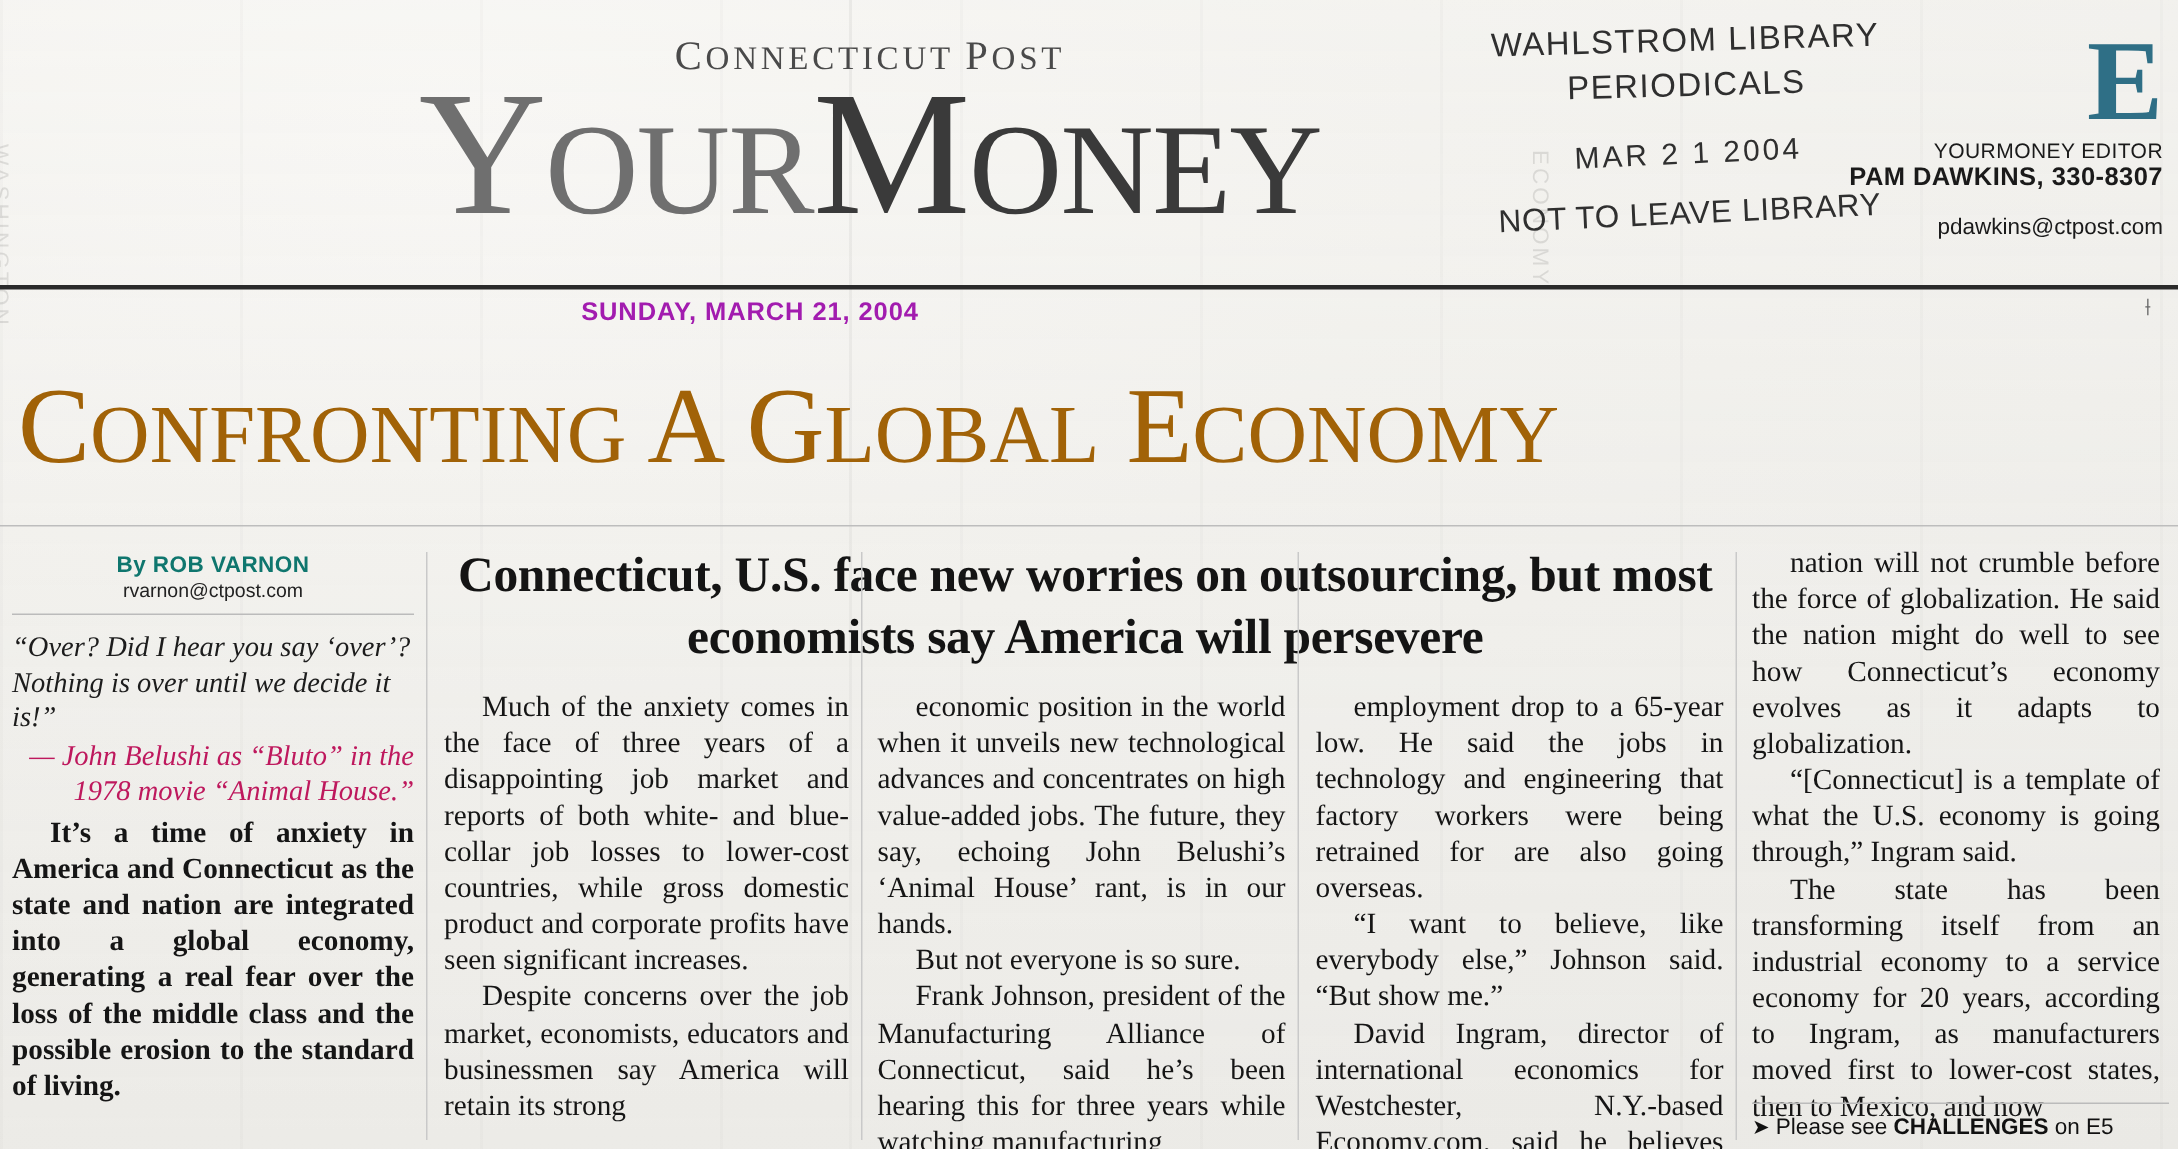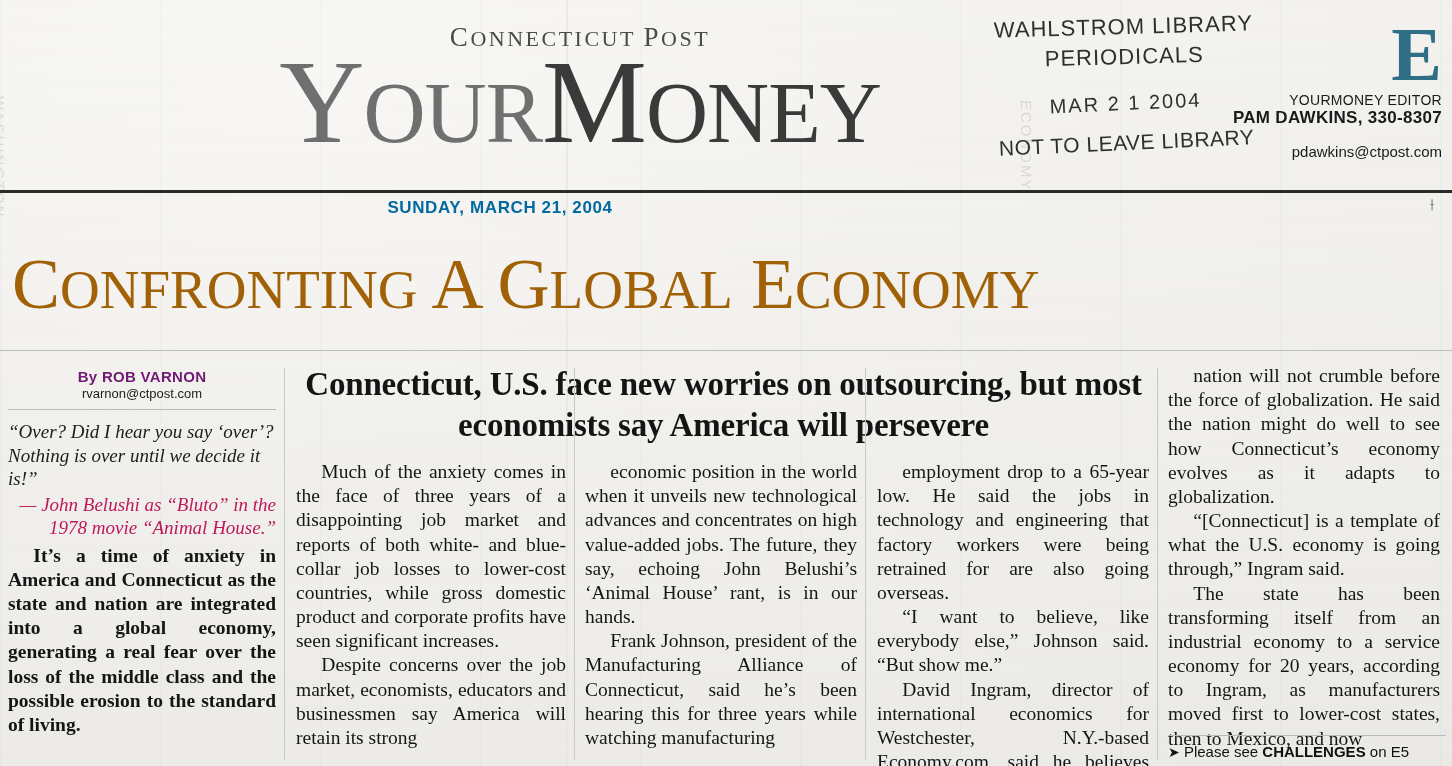--- a/index.html
+++ b/index.html
@@ -144,21 +144,21 @@
   .dateline {
     position: absolute;
     left: 0;
     top: 198px;
     width: 1000px;
     text-align: center;
     font-family: "Liberation Sans", sans-serif;
     font-weight: bold;
     font-size: 17px;
     letter-spacing: .6px;
-    color: #0369a1;
+    color: #a21caf;
   }
   .pin {
     position: absolute;
     right: 18px;
     top: 196px;
     font-size: 16px;
     color: #6a6a6a;
   }
 
   
@@ -214,21 +214,21 @@
   .vr-2 { left: 574px; }
   .vr-3 { left: 865px; }
   .vr-4 { left: 1157px; }
 
   .byline {
     font-family: "Liberation Sans", sans-serif;
     font-weight: bold;
     font-size: 15px;
     text-align: center;
     letter-spacing: .3px;
-    color: #701a75;
+    color: #0f766e;
     margin-top: 8px;
   }
   .byline-email {
     font-family: "Liberation Sans", sans-serif;
     font-size: 13px;
     text-align: center;
     color: #222;
     margin-top: 1px;
   }
   .byline-rule {
@@ -404,20 +404,21 @@
       <div class="body-text">
         <p class="first">Much of the anxiety comes in the face of three years of a disappointing job market and reports of both white- and blue-collar job losses to lower-cost countries, while gross domestic product and corporate profits have seen significant increases.</p>
         <p>Despite concerns over the job market, economists, educators and businessmen say America will retain its strong</p>
       </div>
     </div>
 
     <div class="col col-2">
       <div class="deck-spacer"></div>
       <div class="body-text">
         <p class="first">economic position in the world when it unveils new technological advances and concentrates on high value-added jobs. The future, they say, echoing John Belushi’s ‘Animal House’ rant, is in our hands.</p>
+        <p>But not everyone is so sure.</p>
         <p>Frank Johnson, president of the Manufacturing Alliance of Connecticut, said he’s been hearing this for three years while watching manufacturing</p>
       </div>
     </div>
 
     <div class="col col-3">
       <div class="deck-spacer"></div>
       <div class="body-text">
         <p class="first">employment drop to a 65-year low. He said the jobs in technology and engineering that factory workers were being retrained for are also going overseas.</p>
         <p>“I want to believe, like everybody else,” Johnson said. “But show me.”</p>
         <p>David Ingram, director of international economics for Westchester, N.Y.-based Economy.com, said he believes the</p>

